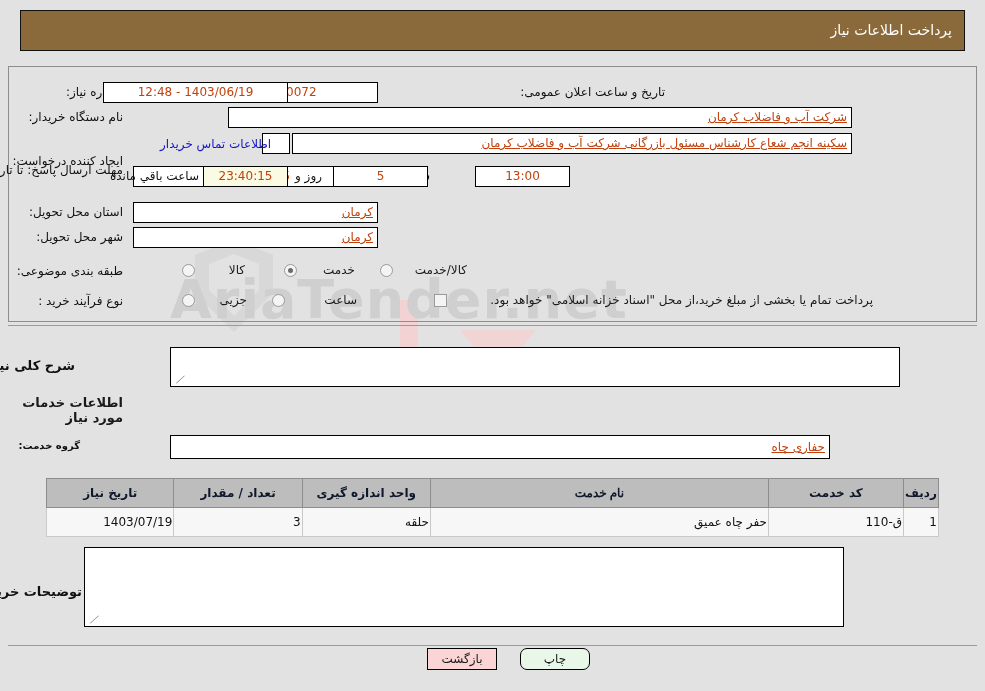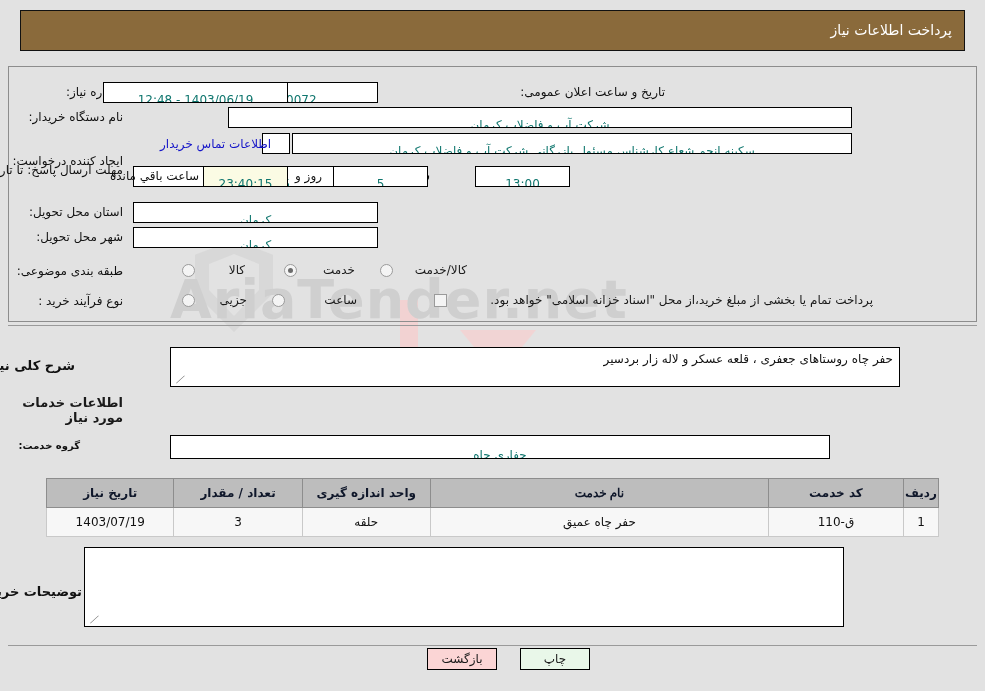--- a/index.html
+++ b/index.html
@@ -101,28 +101,28 @@
   .lbl.bold{font-weight:bold;}
 
   .fld{
     position:absolute;
     background:#ffffff;
     border:1px solid #000;
     box-sizing:border-box;
     height:21px;
     line-height:19px;
     font-size:12px;
-    color:#0f766e;
-    padding:8px 4px;
+    color:#c2410c;
+    padding:0 4px;
     overflow:hidden;
     white-space:nowrap;
     z-index:3;
   }
   .fld.center{text-align:center;}
-  .fld.right{text-align:center;}
+  .fld.right{text-align:right;text-decoration:underline;}
   .fld.yellow{background:#fbfbe4;}
   .fld.empty{}
 
   .link{
     position:absolute;
     color:#1414c8;
     font-size:12px;
     white-space:nowrap;
     cursor:pointer;
     z-index:3;
@@ -208,21 +208,21 @@
     font-weight:bold;
     height:26px;
     color:#0f172a;
     text-align:center;
     font-size:12px;
   }
   table.items td{
     background:#f7f7f7;
     border:1px solid #c9c9c9;
     height:26px;
-    text-align:center;
+    text-align:right;
     color:#111;
   }
 
   
   .btn{
     position:absolute;
     height:22px;
     line-height:20px;
     text-align:center;
     border:1px solid #000;
@@ -301,21 +301,20 @@
 <div class="rlbl" style="right:738px;top:293px;">جزیی</div>
 <div class="radio" style="right:700px;top:294px;"></div>
 <div class="rlbl" style="right:628px;top:293px;">ساعت</div>
 <div class="chk" style="right:538px;top:294px;"></div>
 <div class="rlbl" style="right:112px;top:293px;">پرداخت تمام یا بخشی از مبلغ خرید،از محل "اسناد خزانه اسلامی" خواهد بود.</div>
 
 <div class="sep" style="top:325px;width:969px;"></div>
 
 <div class="lbl bold" style="right:910px;top:358px;font-size:13px;">شرح کلی نیاز:</div>
 <div class="ta" style="left:170px;top:347px;width:730px;height:40px;">
-  <span>حفر چاه روستاهای جعفری ، قلعه عسکر و لاله زار بردسیر</span>
   <span class="grip">
       <i>⟍</i>
     </span>
 </div>
 
 <div class="section-title" style="right:862px;top:395px;">اطلاعات خدمات مورد نیاز</div>
 
 <div class="lbl bold" style="right:905px;top:440px;font-size:10px;">گروه خدمت:</div>
 <div class="fld right" style="left:170px;top:435px;width:660px;height:24px;line-height:22px;">حفاری چاه</div>
 
@@ -344,14 +343,14 @@
 
 <div class="lbl bold" style="right:903px;top:584px;font-size:13px;">توضیحات خریدار:</div>
 <div class="ta" style="left:84px;top:547px;width:760px;height:80px;text-align:justify;">
   <span class="grip">
       <i>⟍</i>
     </span>
 </div>
 
 <div class="sep" style="top:645px;width:969px;"></div>
 
-<div class="btn print" style="left:520px;top:648px;width:70px;">چاپ</div>
+<div class="btn print" style="left:520px;top:648px;width:70px;border-radius:7px;">چاپ</div>
 <div class="btn back" style="left:427px;top:648px;width:70px;">بازگشت</div>
 
 </body></html>

